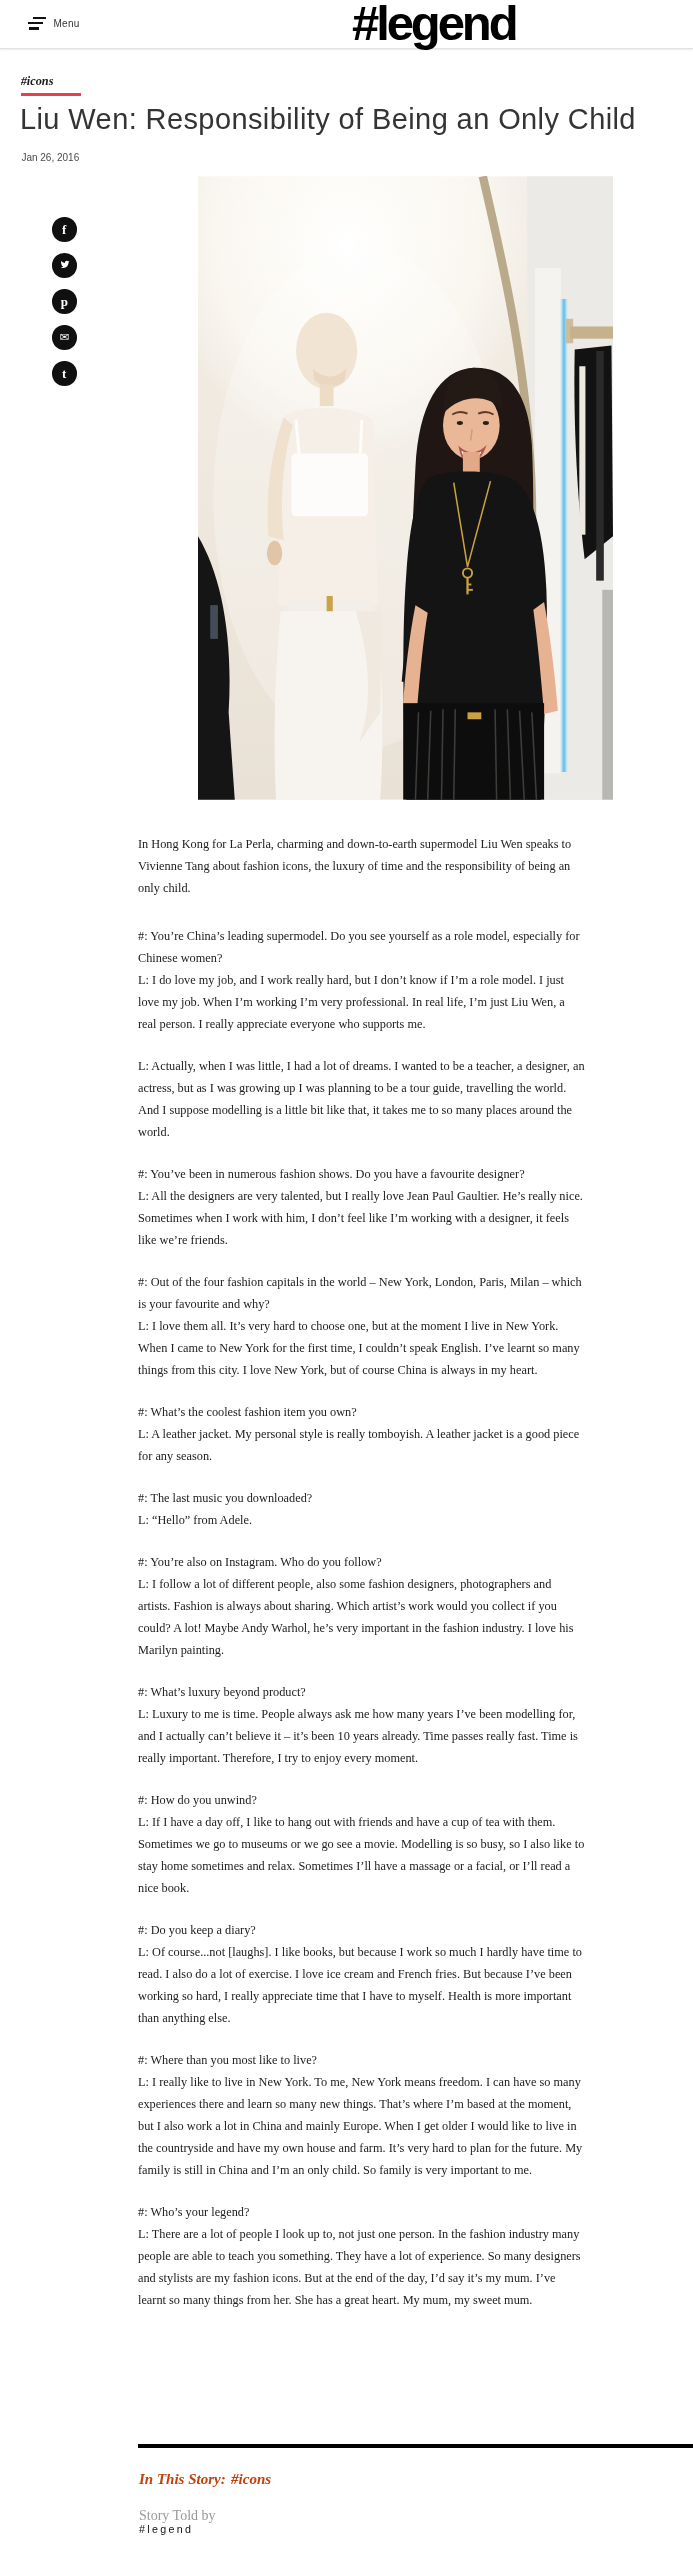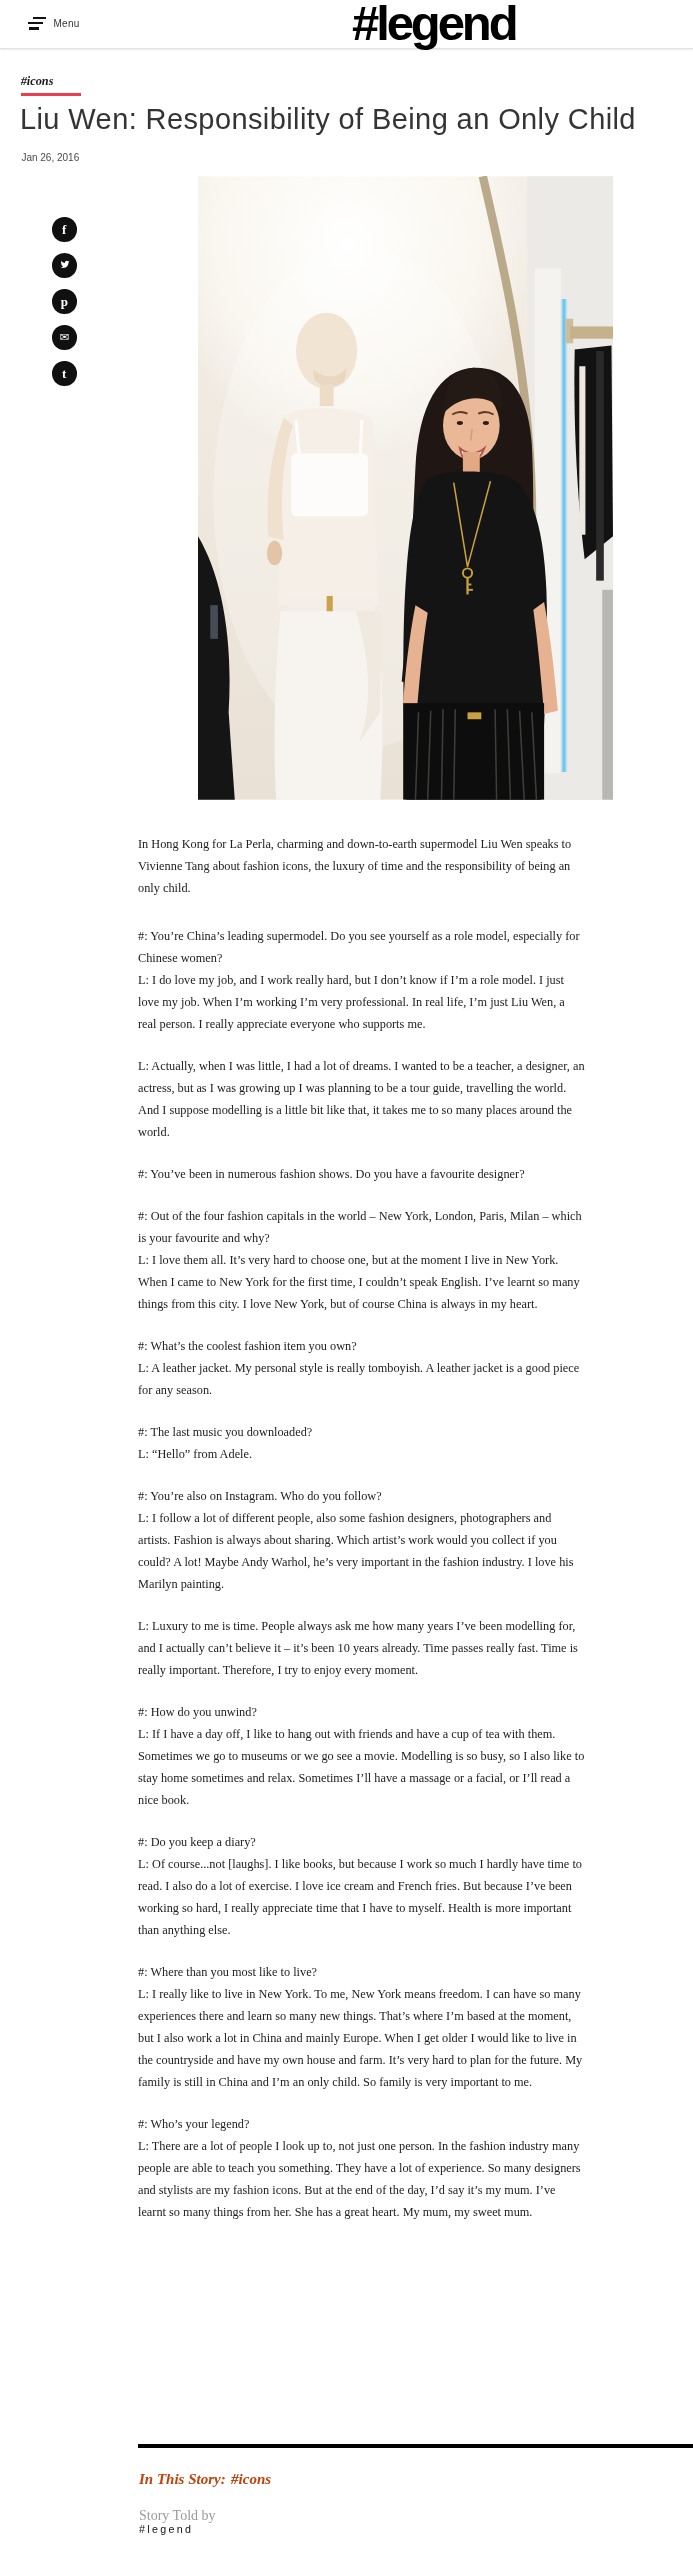--- a/index.html
+++ b/index.html
@@ -176,38 +176,40 @@
 
     <div class="para">
       <div>#: You’re China’s leading supermodel. Do you see yourself as a role model, especially for Chinese women?</div>
       <div>L: I do love my job, and I work really hard, but I don’t know if I’m a role model. I just love my job. When I’m working I’m very professional. In real life, I’m just Liu Wen, a real person. I really appreciate everyone who supports me.</div>
     </div>
     <div class="para">
       <div>L: Actually, when I was little, I had a lot of dreams. I wanted to be a teacher, a designer, an actress, but as I was growing up I was planning to be a tour guide, travelling the world. And I suppose modelling is a little bit like that, it takes me to so many places around the world.</div>
     </div>
     <div class="para">
       <div>#: You’ve been in numerous fashion shows. Do you have a favourite designer?</div>
+      <div>L: All the designers are very talented, but I really love Jean Paul Gaultier. He’s really nice. Sometimes when I work with him, I don’t feel like I’m working with a designer, it feels like we’re friends.</div>
     </div>
     <div class="para">
       <div>#: Out of the four fashion capitals in the world – New York, London, Paris, Milan – which is your favourite and why?</div>
       <div>L: I love them all. It’s very hard to choose one, but at the moment I live in New York. When I came to New York for the first time, I couldn’t speak English. I’ve learnt so many things from this city. I love New York, but of course China is always in my heart.</div>
     </div>
     <div class="para">
       <div>#: What’s the coolest fashion item you own?</div>
       <div>L: A leather jacket. My personal style is really tomboyish. A leather jacket is a good piece for any season.</div>
     </div>
     <div class="para">
       <div>#: The last music you downloaded?</div>
       <div>L: “Hello” from Adele.</div>
     </div>
     <div class="para">
       <div>#: You’re also on Instagram. Who do you follow?</div>
       <div>L: I follow a lot of different people, also some fashion designers, photographers and artists. Fashion is always about sharing. Which artist’s work would you collect if you could? A lot! Maybe Andy Warhol, he’s very important in the fashion industry. I love his Marilyn painting.</div>
     </div>
     <div class="para">
+      <div>#: What’s luxury beyond product?</div>
       <div>L: Luxury to me is time. People always ask me how many years I’ve been modelling for, and I actually can’t believe it – it’s been 10 years already. Time passes really fast. Time is really important. Therefore, I try to enjoy every moment.</div>
     </div>
     <div class="para">
       <div>#: How do you unwind?</div>
       <div>L: If I have a day off, I like to hang out with friends and have a cup of tea with them. Sometimes we go to museums or we go see a movie. Modelling is so busy, so I also like to stay home sometimes and relax. Sometimes I’ll have a massage or a facial, or I’ll read a nice book.</div>
     </div>
     <div class="para">
       <div>#: Do you keep a diary?</div>
       <div>L: Of course...not [laughs]. I like books, but because I work so much I hardly have time to read. I also do a lot of exercise. I love ice cream and French fries. But because I’ve been working so hard, I really appreciate time that I have to myself. Health is more important than anything else.</div>
     </div>

